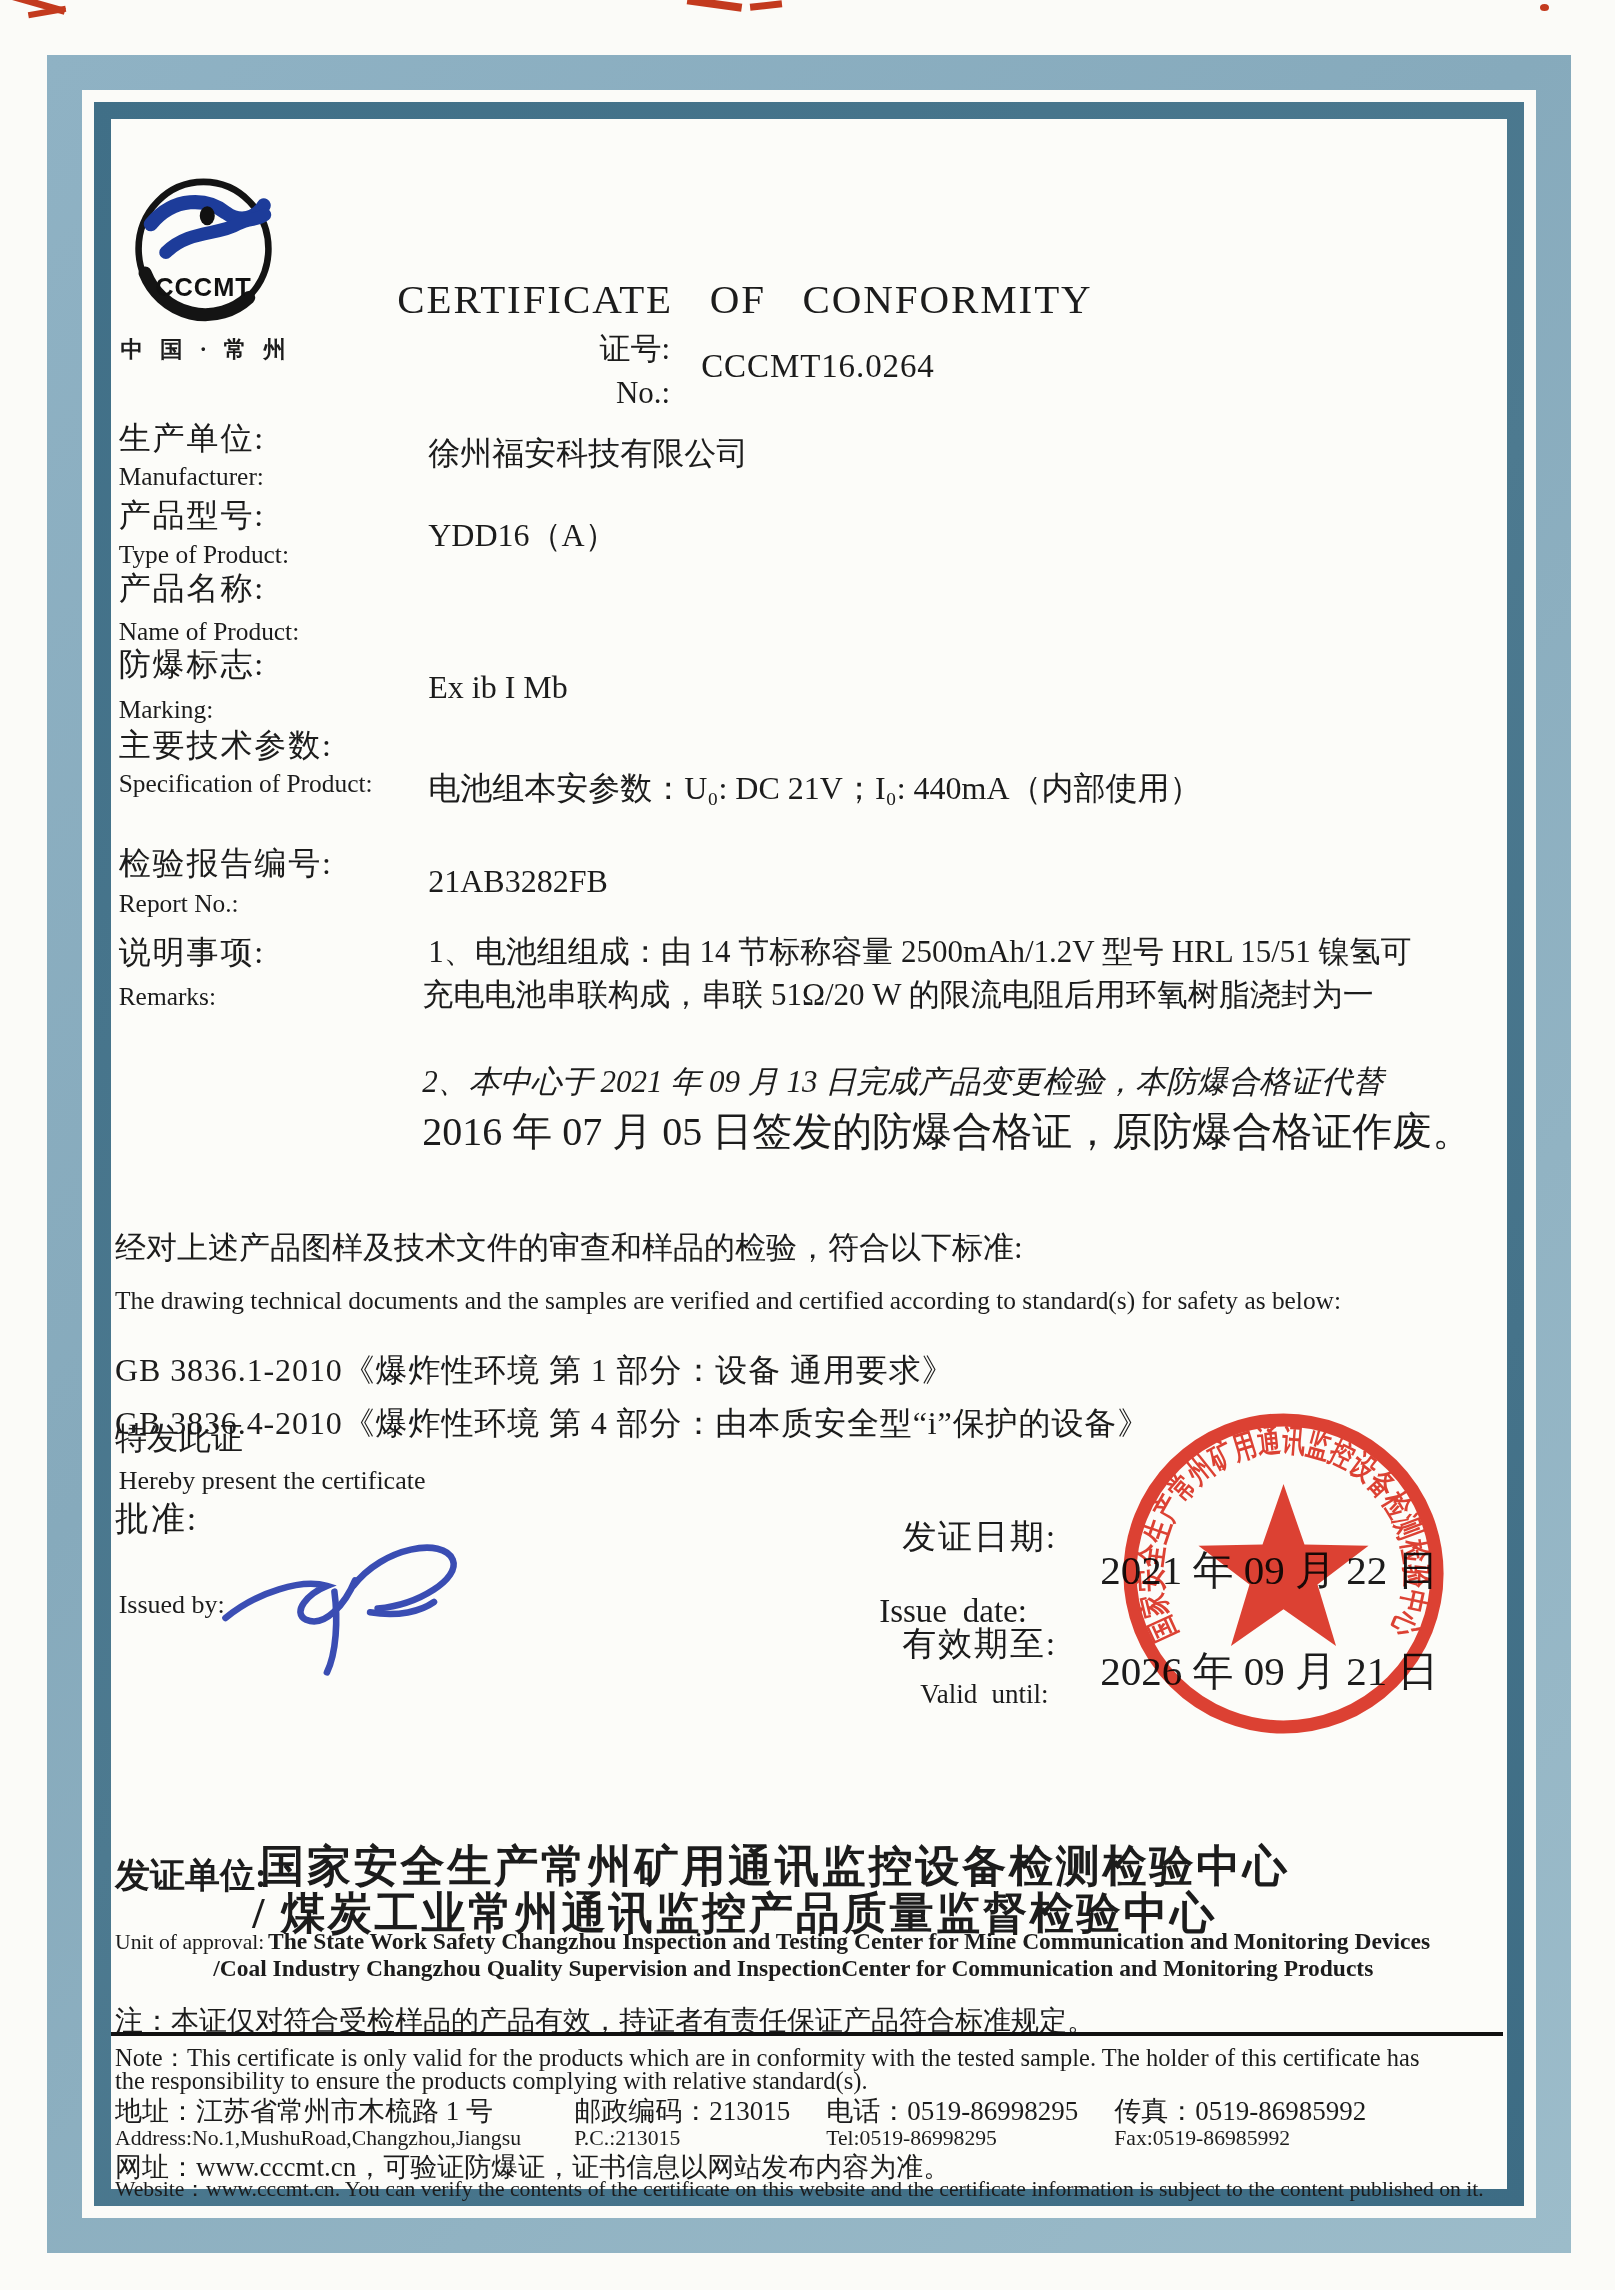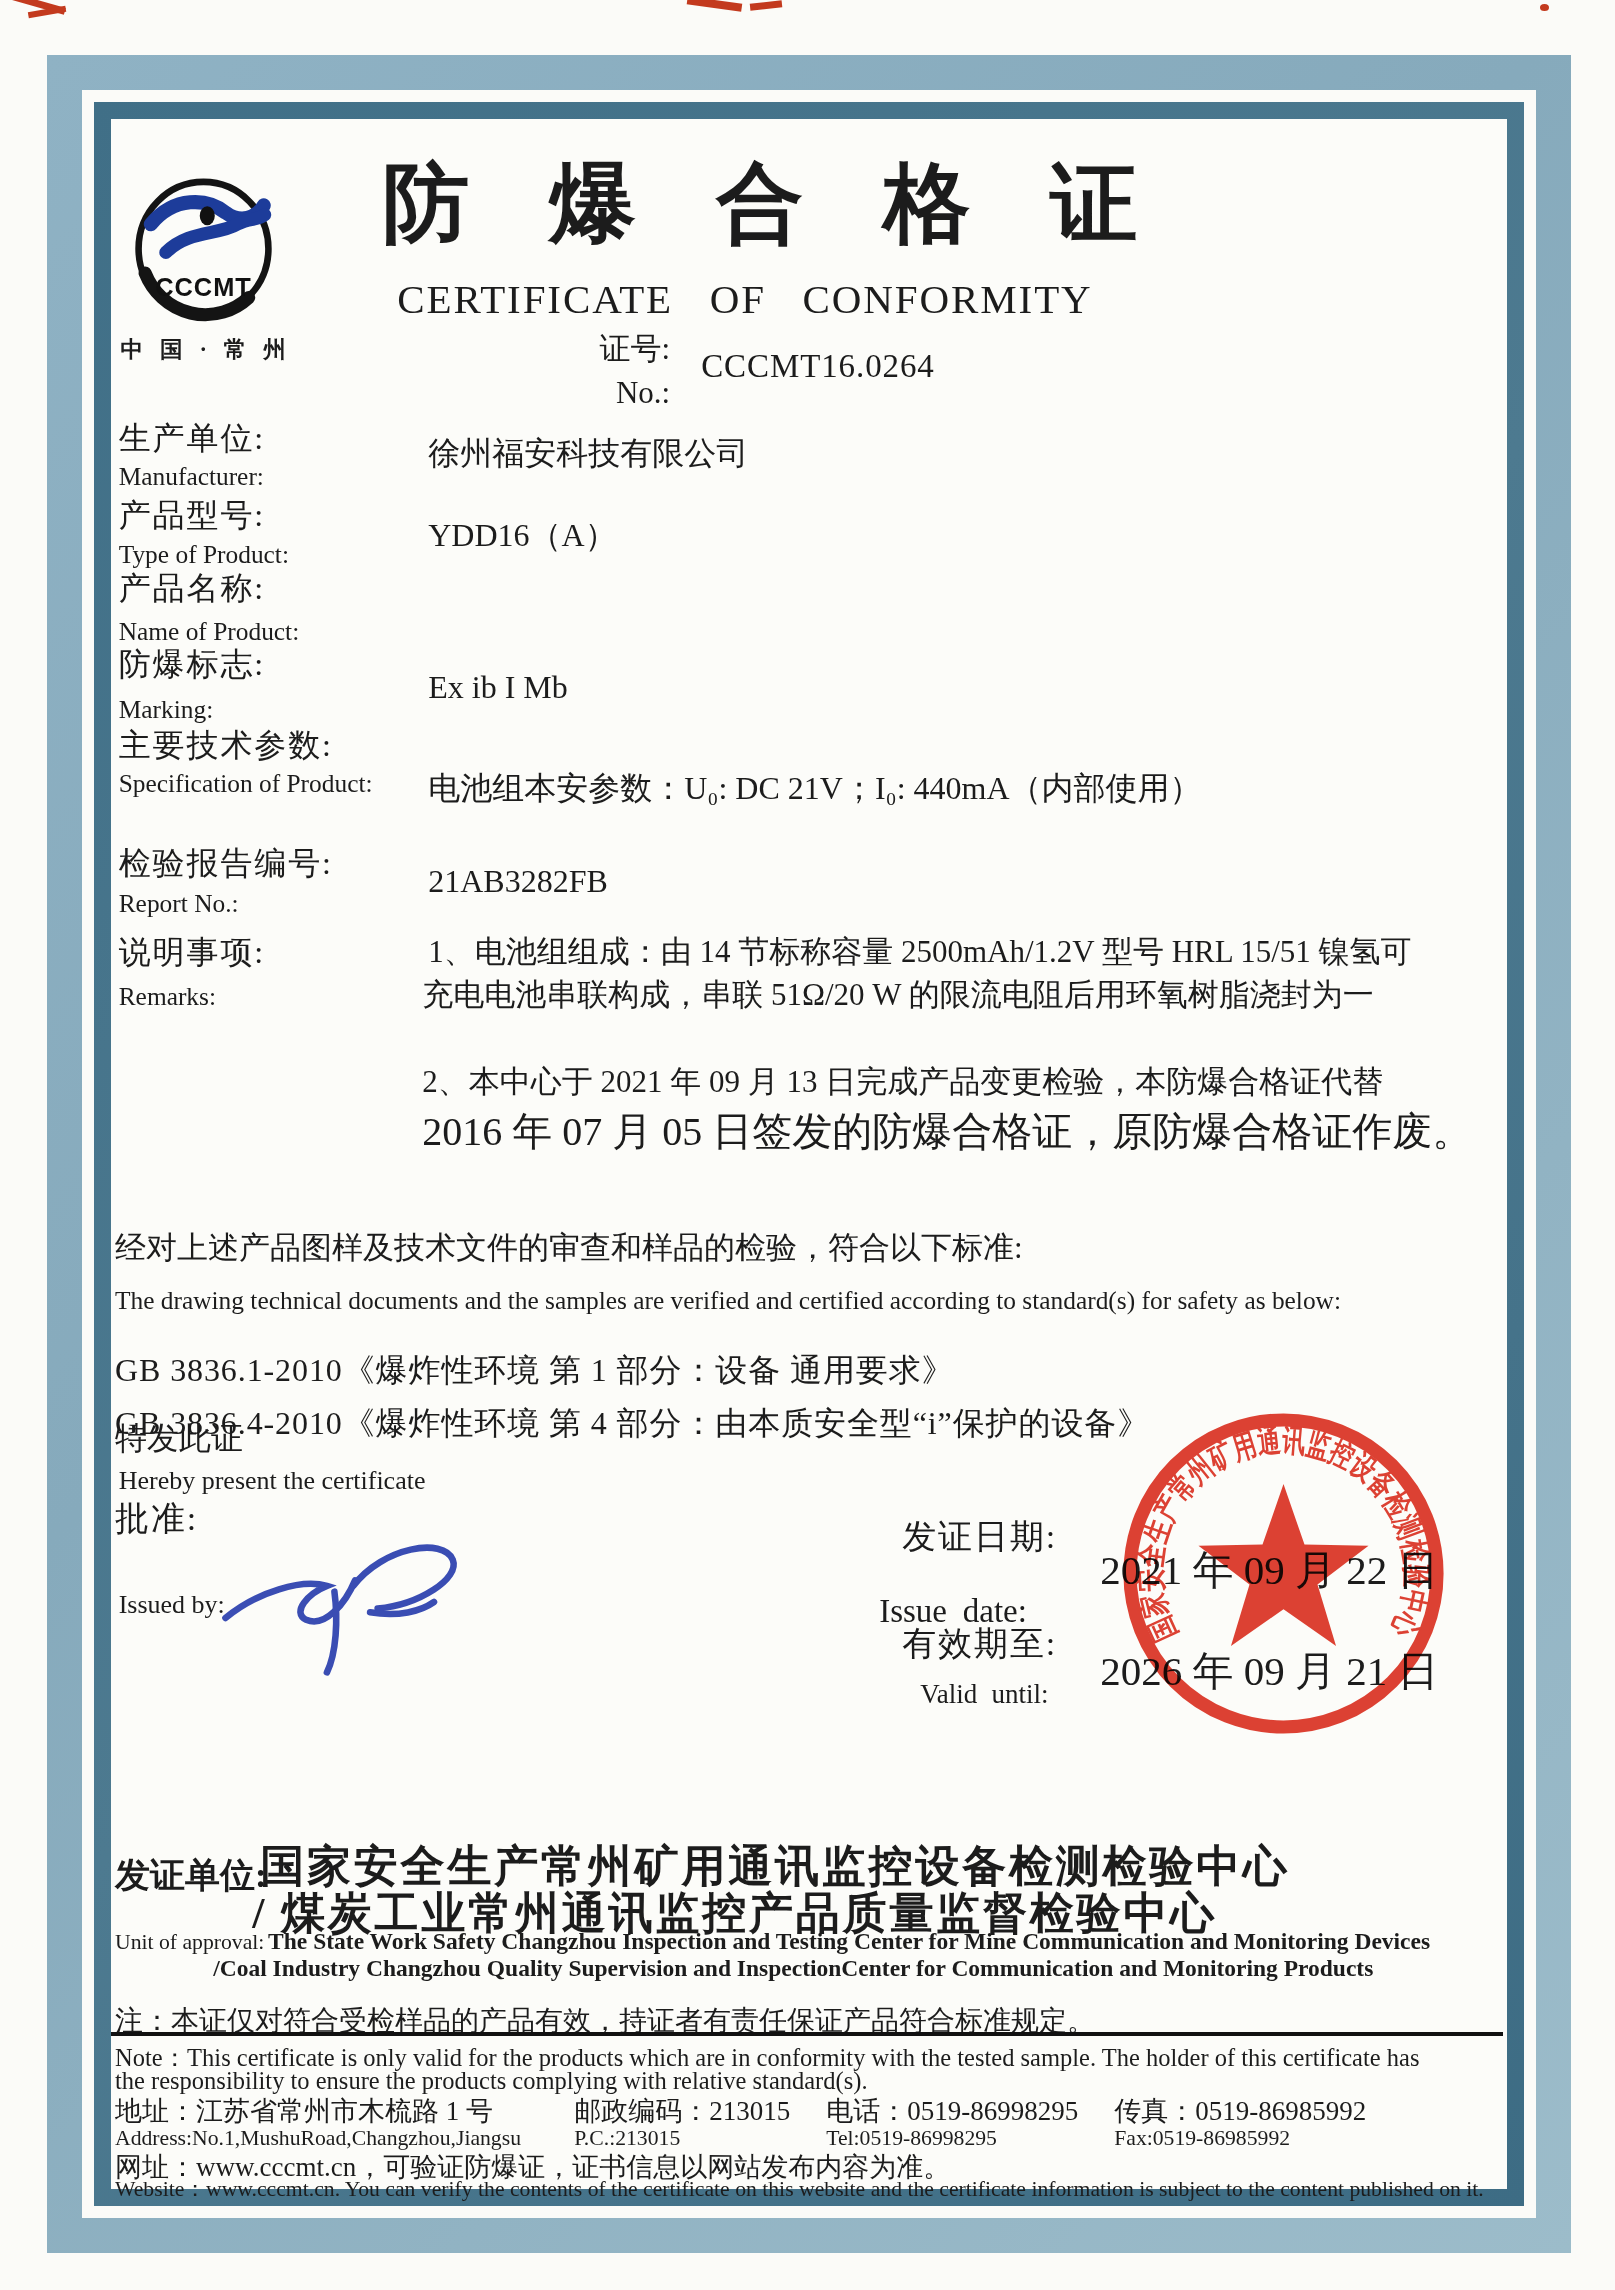--- a/index.html
+++ b/index.html
@@ -45,21 +45,20 @@
           <svg class="abs" style="left:21px;top:58px;" width="143" height="149" viewBox="0 0 152 158">
             <ellipse cx="76" cy="76" rx="69" ry="71" fill="none" stroke="#141414" stroke-width="7"></ellipse>
             <path d="M 14,102 A 69,71 0 0 0 124,128" fill="none" stroke="#141414" stroke-width="14" stroke-linecap="round"></path>
             <path d="M 20,50 C 45,20 80,22 100,38 C 115,49 132,44 140,30" fill="none" stroke="#1d3c9a" stroke-width="15" stroke-linecap="round"></path>
             <path d="M 36,80 C 60,56 92,62 112,50 C 124,43 134,46 141,40" fill="none" stroke="#1d3c9a" stroke-width="14" stroke-linecap="round"></path>
             <ellipse cx="80" cy="41" rx="8" ry="10" fill="#111"></ellipse>
             <text x="76" y="126" text-anchor="middle" font-family="Liberation Sans, sans-serif" font-size="27" font-weight="bold" letter-spacing="1" fill="#111">CCCMT</text>
           </svg>
           <div class="abs" style="left:9.4px;top:215px;width:169px;text-align:center;font-size:22.6px;font-weight:bold;letter-spacing:5.6px;">中 国 · 常 州</div>
 
-          <div class="abs bigtitle" style="left:271px;top:26px;">防爆合格证</div>
           <div class="abs subtitle" style="left:286px;top:156px;">CERTIFICATE OF CONFORMITY</div>
 
           <div class="abs" style="left:446px;top:209px;width:113px;text-align:right;font-size:31px;">证号:</div>
           <div class="abs" style="left:446px;top:256px;width:113px;text-align:right;font-size:31px;">No.:</div>
           <div class="abs" style="left:590px;top:229px;font-size:33px;letter-spacing:0.9px;">CCCMT16.0264</div>
 
           <div class="abs cjk-label" style="left:7.5px;top:298px;">生产单位:</div>
           <div class="abs en-label" style="left:7.5px;top:343px;">Manufacturer:</div>
           <div class="abs val" style="left:317px;top:313px;">徐州福安科技有限公司</div>
 
@@ -79,21 +78,21 @@
           <div class="abs val" style="left:317px;top:648px;">电池组本安参数：U₀: DC 21V；I₀: 440mA（内部使用）</div>
 
           <div class="abs cjk-label" style="left:7.5px;top:723px;">检验报告编号:</div>
           <div class="abs en-label" style="left:7.5px;top:770px;">Report No.:</div>
           <div class="abs val" style="left:317px;top:744px;">21AB3282FB</div>
 
           <div class="abs cjk-label" style="left:7.5px;top:812px;">说明事项:</div>
           <div class="abs en-label" style="left:7.5px;top:863px;">Remarks:</div>
           <div class="abs val" style="left:317px;top:812px;font-size:31px;">1、电池组组成：由 14 节标称容量 2500mAh/1.2V 型号 HRL 15/51 镍氢可</div>
           <div class="abs val" style="left:311px;top:855px;font-size:31px;">充电电池串联构成，串联 51Ω/20 W 的限流电阻后用环氧树脂浇封为一</div>
-          <div class="abs val" style="left:311px;top:942px;font-size:31px;">2、本中心于 2021 年 09 月 13 日完成产品变更检验，本防爆合格证代替</div>
+          <div class="abs val" style="left:311px;top:942px;font-size:31px;font-style:italic;">2、本中心于 2021 年 09 月 13 日完成产品变更检验，本防爆合格证代替</div>
           <div class="abs val" style="left:311px;top:985px;font-size:40px;">2016 年 07 月 05 日签发的防爆合格证，原防爆合格证作废。</div>
 
           <div class="abs" style="left:3.8px;top:1108px;font-size:31px;">经对上述产品图样及技术文件的审查和样品的检验，符合以下标准:</div>
           <div class="abs" style="left:3.8px;top:1167px;font-size:25.4px;">The drawing technical documents and the samples are verified and certified according to standard(s) for safety as below:</div>
           <div class="abs gb" style="left:3.8px;top:1198px;">GB 3836.1-2010《爆炸性环境 第 1 部分：设备 通用要求》</div>
           <div class="abs gb" style="left:3.8px;top:1251px;">GB 3836.4-2010《爆炸性环境 第 4 部分：由本质安全型“i”保护的设备》</div>
           <div class="abs" style="left:3.8px;top:1298px;font-size:32px;">特发此证</div>
           <div class="abs" style="left:7.5px;top:1347px;font-size:26px;text-align:center;">Hereby present the certificate</div>
 
           <div class="abs" style="left:3.8px;top:1377px;font-size:34px;letter-spacing:1.9px;">批准:</div>

